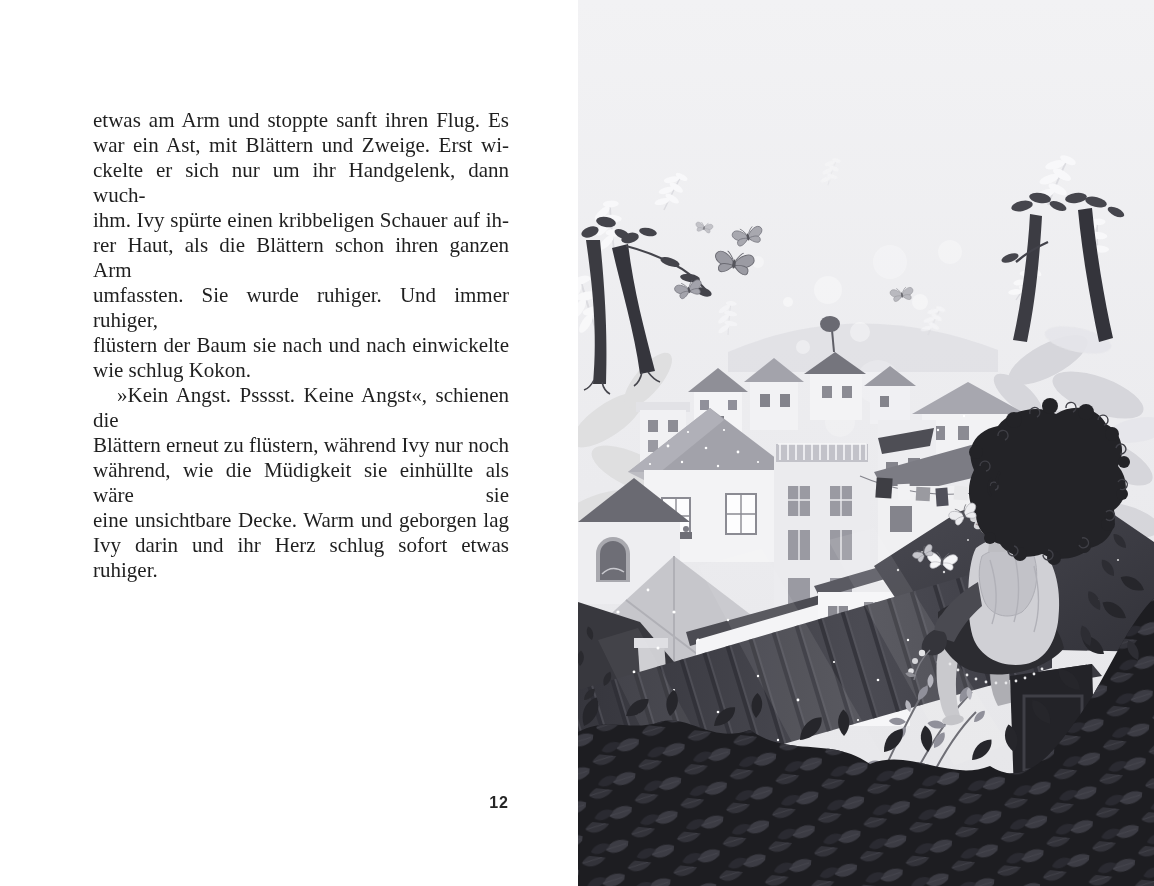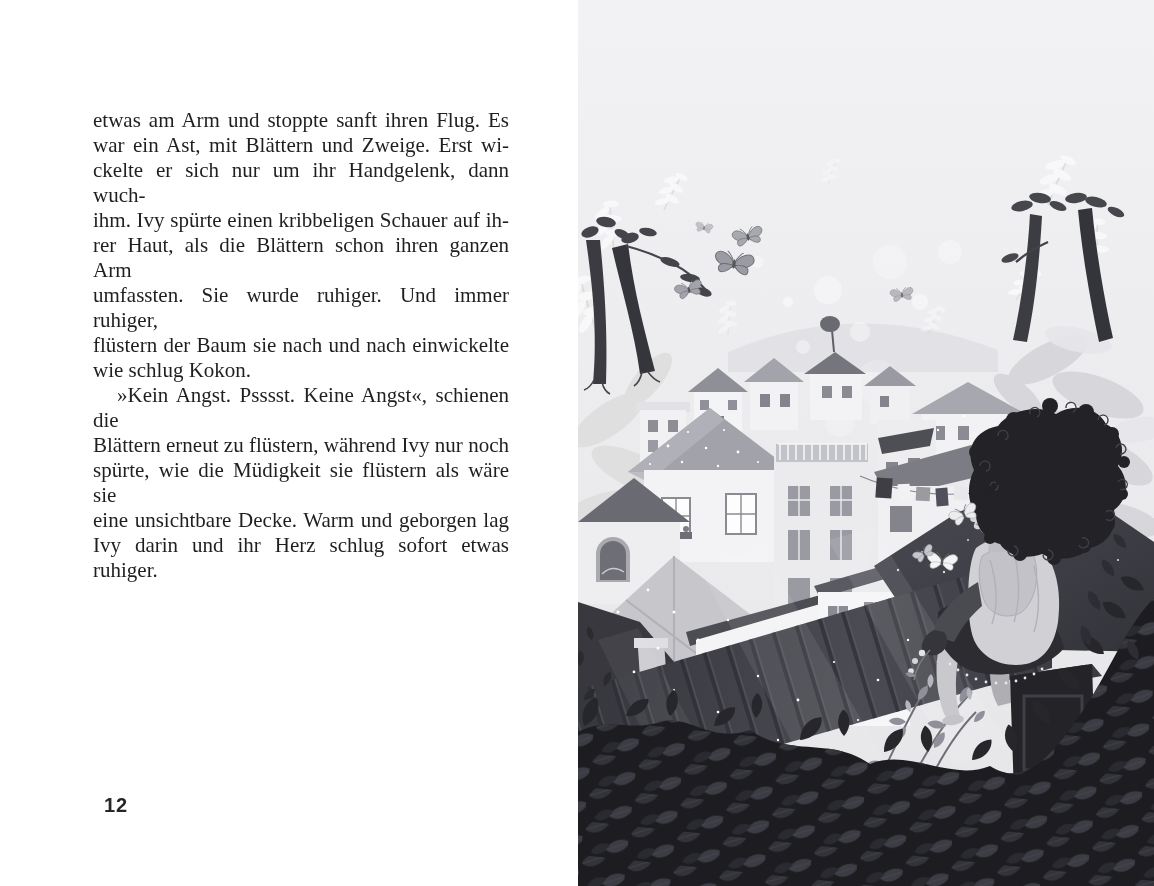--- a/index.html
+++ b/index.html
@@ -4,22 +4,22 @@
 <style>
   html,body{margin:0;padding:0;background:#ffffff;}
   .spread{position:relative;width:1154px;height:886px;background:#ffffff;overflow:hidden;
           font-family:"Liberation Serif", serif;}
   .text-block{position:absolute;left:93px;top:81px;width:416px;color:#1f1f1f;
               font-size:21px;line-height:25px;margin-top:27px;}
   .para{margin:0;padding:0;}
   .line{text-align:justify;text-align-last:justify;white-space:normal;}
   .line.last{text-align-last:left;}
   .line.indent{text-indent:24px;}
-  .page-number{position:absolute;left:104px;top:794px;width:416px;text-align:left;
-               font-family:"Liberation Sans", sans-serif;font-size:20px;font-weight:bold;
+  .page-number{position:absolute;left:93px;top:794px;width:416px;text-align:right;
+               font-family:"Liberation Sans", sans-serif;font-size:16px;font-weight:bold;
                color:#262626;letter-spacing:1px;}
   .illustration{position:absolute;left:578px;top:0;width:576px;height:886px;}
 </style>
 </head>
 <body>
 
 <div class="spread">
 
   <div>
     <div class="text-block">
@@ -29,21 +29,21 @@
         <div class="line">ckelte er sich nur um ihr Handgelenk, dann wuch-</div>
         <div class="line">ihm. Ivy spürte einen kribbeligen Schauer auf ih-</div>
         <div class="line">rer Haut, als die Blättern schon ihren ganzen Arm</div>
         <div class="line">umfassten. Sie wurde ruhiger. Und immer ruhiger,</div>
         <div class="line">flüstern der Baum sie nach und nach einwickelte</div>
         <div class="line last">wie schlug Kokon.</div>
       </div>
       <div class="para">
         <div class="line indent">»Kein Angst. Psssst. Keine Angst«, schienen die</div>
         <div class="line">Blättern erneut zu flüstern, während Ivy nur noch</div>
-        <div class="line">spürte, wie die Müdigkeit sie flüstern als wäre sie</div>
+        <div class="line">während, wie die Müdigkeit sie einhüllte als wäre sie</div>
         <div class="line">eine unsichtbare Decke. Warm und geborgen lag</div>
         <div class="line last">Ivy darin und ihr Herz schlug sofort etwas ruhiger.</div>
       </div>
     </div>
     <div class="page-number">12</div>
   </div>
 
   <svg class="illustration" viewBox="0 0 576 886" xmlns="http://www.w3.org/2000/svg">
     <defs>
       <linearGradient id="skyg" x1="0" y1="0" x2="0" y2="1">

